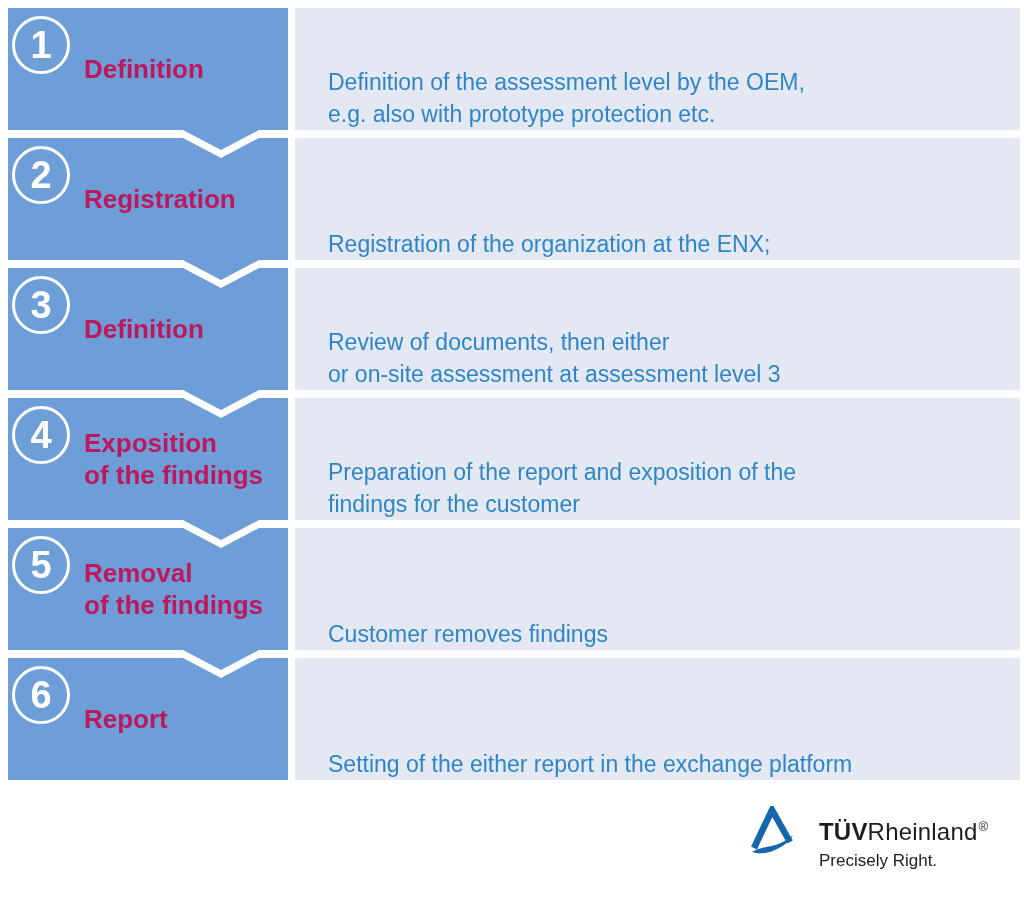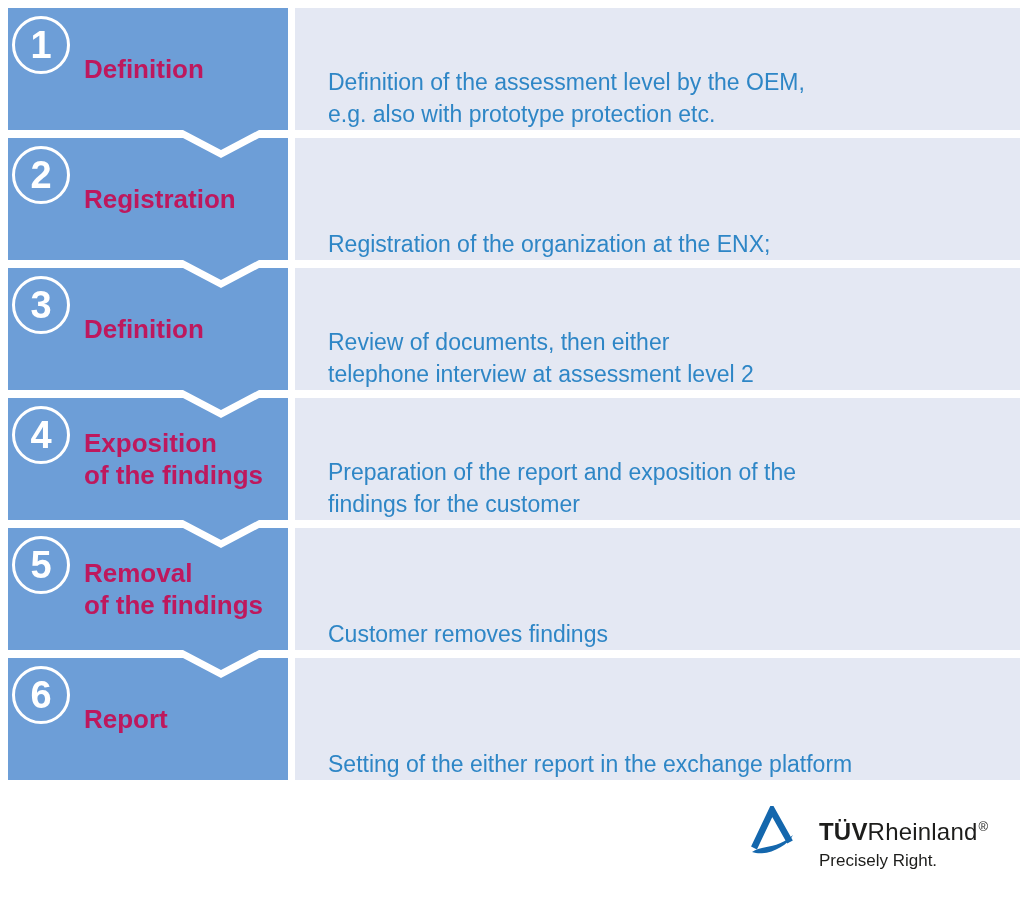--- a/index.html
+++ b/index.html
@@ -152,21 +152,21 @@
   </div>
 
   <div class="row">
     <div class="shape notch tail"></div>
     <div class="circle">3</div>
     <div class="label">
           <div>Definition</div>
         </div>
     <div class="desc">
           <div>Review of documents, then either</div>
-          <div>telephone interview at assessment level 2</div>
+          <div>or on-site assessment at assessment level 3</div>
         </div>
   </div>
 
   <div class="row">
     <div class="shape notch tail"></div>
     <div class="circle">4</div>
     <div class="label">
           <div>Exposition</div>
           <div>of the findings</div>
         </div>

